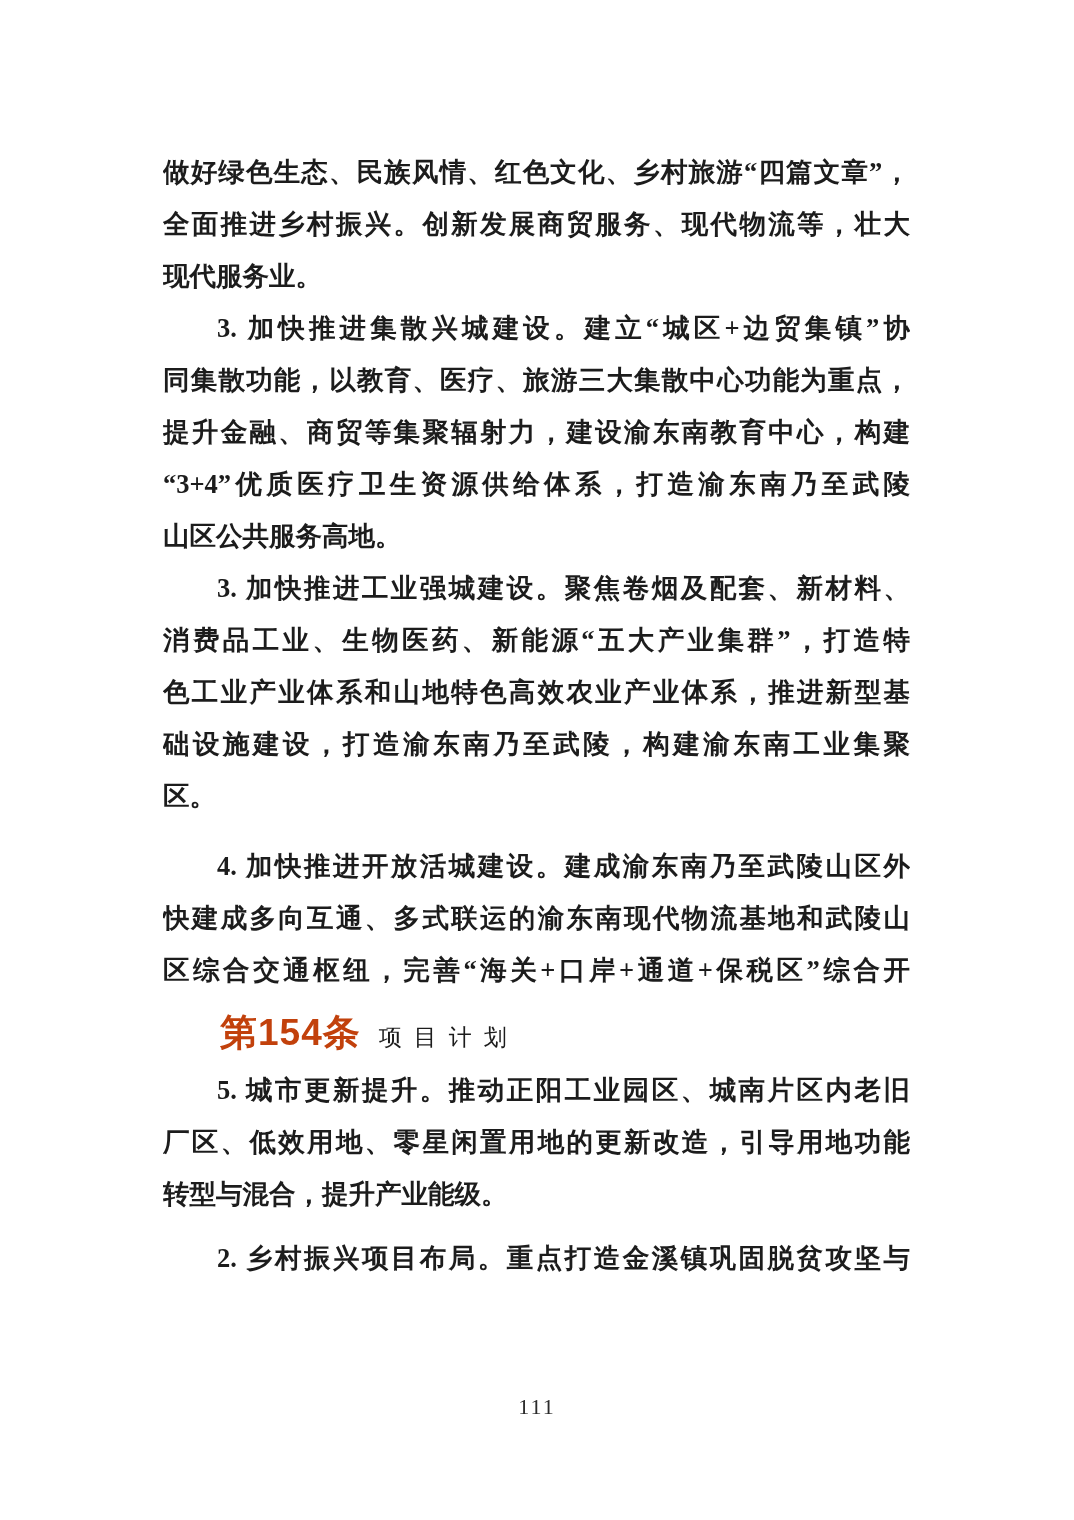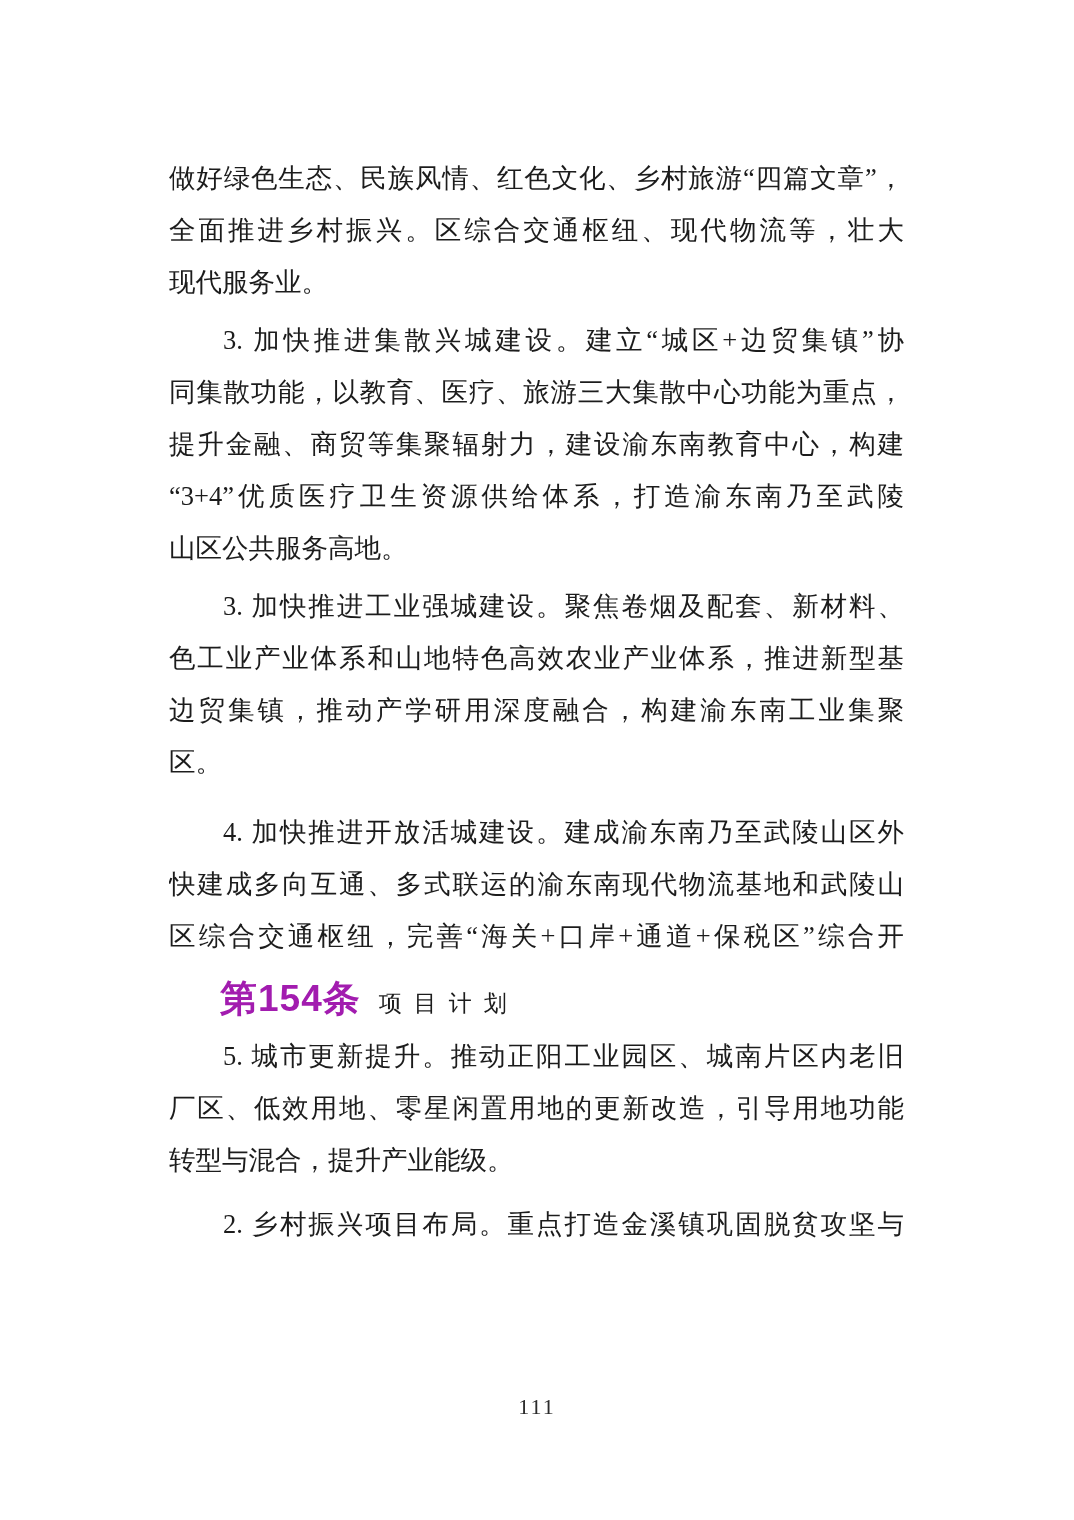--- a/index.html
+++ b/index.html
@@ -31,37 +31,37 @@
     text-align-last: justify;
     white-space: nowrap;
   }
   .line.last {
     text-align-last: left;
     white-space: normal;
   }
   .line.indent {
     text-indent: 54px;
   }
-  .paragraph { margin: 6px; }
+  .paragraph { margin: 0; font-weight: bold; }
   .paragraph.gap-large  { margin-top: 18px; }
   .paragraph.gap-medium { margin-top: 12px; }
   .heading {
     margin: 10px 0 6px 0;
     padding-left: 57px;
     height: 52px;
     line-height: 52px;
     font-weight: normal;
     white-space: nowrap;
   }
   .clause-number {
     font-family: "Liberation Sans", "DejaVu Sans", sans-serif;
     font-weight: bold;
     font-size: 37px;
     letter-spacing: 1px;
-    color: #a21caf;
+    color: #c2410c;
   }
   .clause-title {
     font-family: "Liberation Serif", "DejaVu Serif", serif;
     font-size: 23px;
     letter-spacing: 12px;
     margin-left: 18px;
     color: #1c1c1c;
   }
   .page-footer {
     position: absolute;
@@ -77,34 +77,35 @@
     letter-spacing: 2px;
   }
 </style>
 </head>
 <body>
 
 <div class="page">
   <main class="content" id="content">
       <div class="paragraph">
         <div class="line">做好绿色生态、民族风情、红色文化、乡村旅游“四篇文章”，</div>
-        <div class="line">全面推进乡村振兴。区综合交通枢纽、现代物流等，壮大</div>
+        <div class="line">全面推进乡村振兴。创新发展商贸服务、现代物流等，壮大</div>
         <div class="line last">现代服务业。</div>
       </div>
       <div class="paragraph">
         <div class="line indent">3. 加快推进集散兴城建设。建立“城区+边贸集镇”协</div>
         <div class="line">同集散功能，以教育、医疗、旅游三大集散中心功能为重点，</div>
         <div class="line">提升金融、商贸等集聚辐射力，建设渝东南教育中心，构建</div>
         <div class="line">“3+4”优质医疗卫生资源供给体系，打造渝东南乃至武陵</div>
         <div class="line last">山区公共服务高地。</div>
       </div>
       <div class="paragraph">
         <div class="line indent">3. 加快推进工业强城建设。聚焦卷烟及配套、新材料、</div>
+        <div class="line">消费品工业、生物医药、新能源“五大产业集群”，打造特</div>
         <div class="line">色工业产业体系和山地特色高效农业产业体系，推进新型基</div>
-        <div class="line">边贸集镇，推动产学研用深度融合，构建渝东南工业集聚</div>
+        <div class="line">础设施建设，打造渝东南乃至武陵，构建渝东南工业集聚</div>
         <div class="line last">区。</div>
       </div>
       <div class="paragraph gap-large">
         <div class="line indent">4. 加快推进开放活城建设。建成渝东南乃至武陵山区外</div>
         <div class="line">快建成多向互通、多式联运的渝东南现代物流基地和武陵山</div>
         <div class="line">区综合交通枢纽，完善“海关+口岸+通道+保税区”综合开</div>
       </div>
       <h2 class="heading"><span class="clause-number">第154条</span><span class="clause-title">项目计划</span></h2>
       <div class="paragraph">
         <div class="line indent">5. 城市更新提升。推动正阳工业园区、城南片区内老旧</div>

